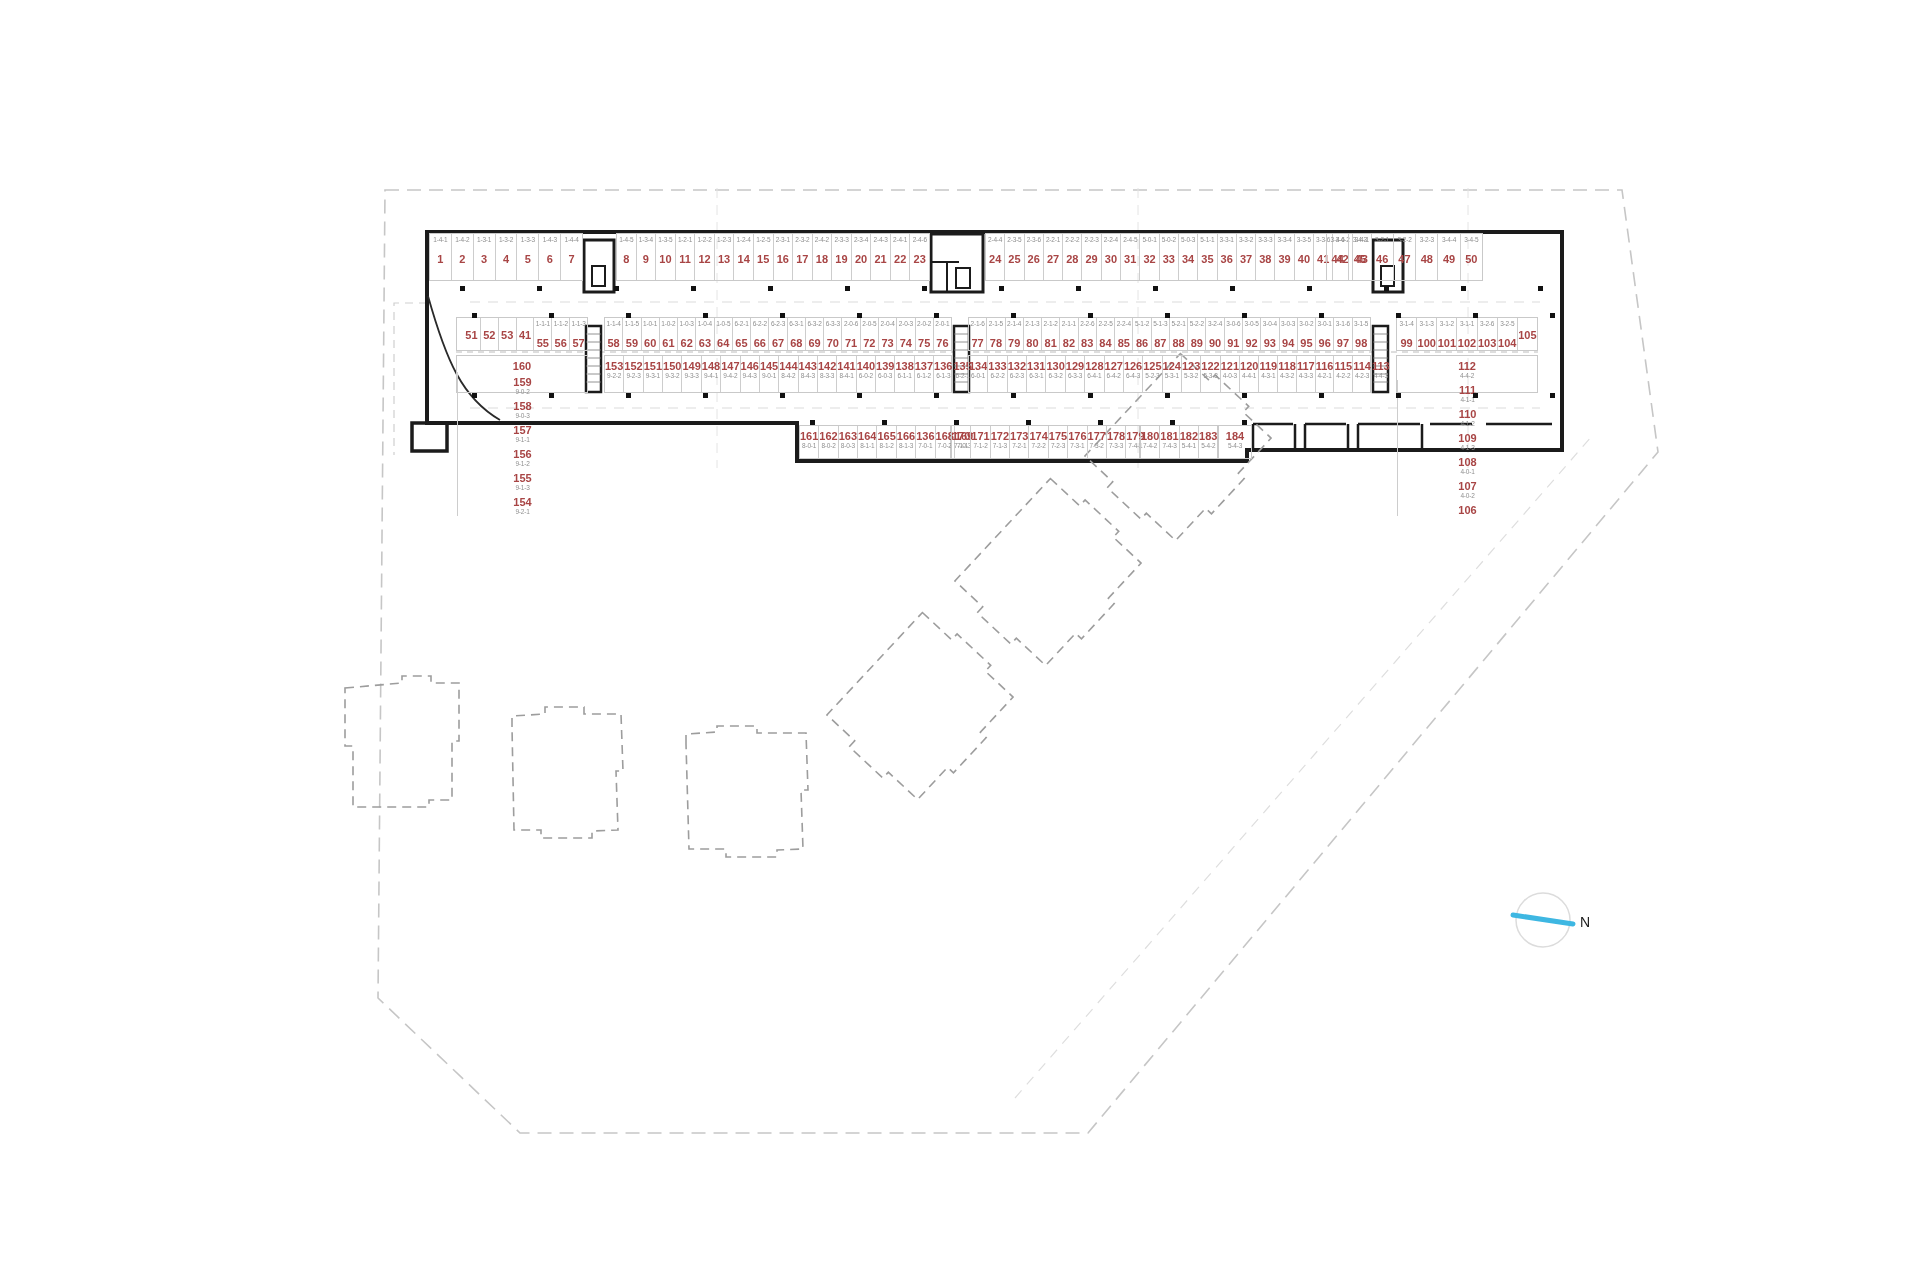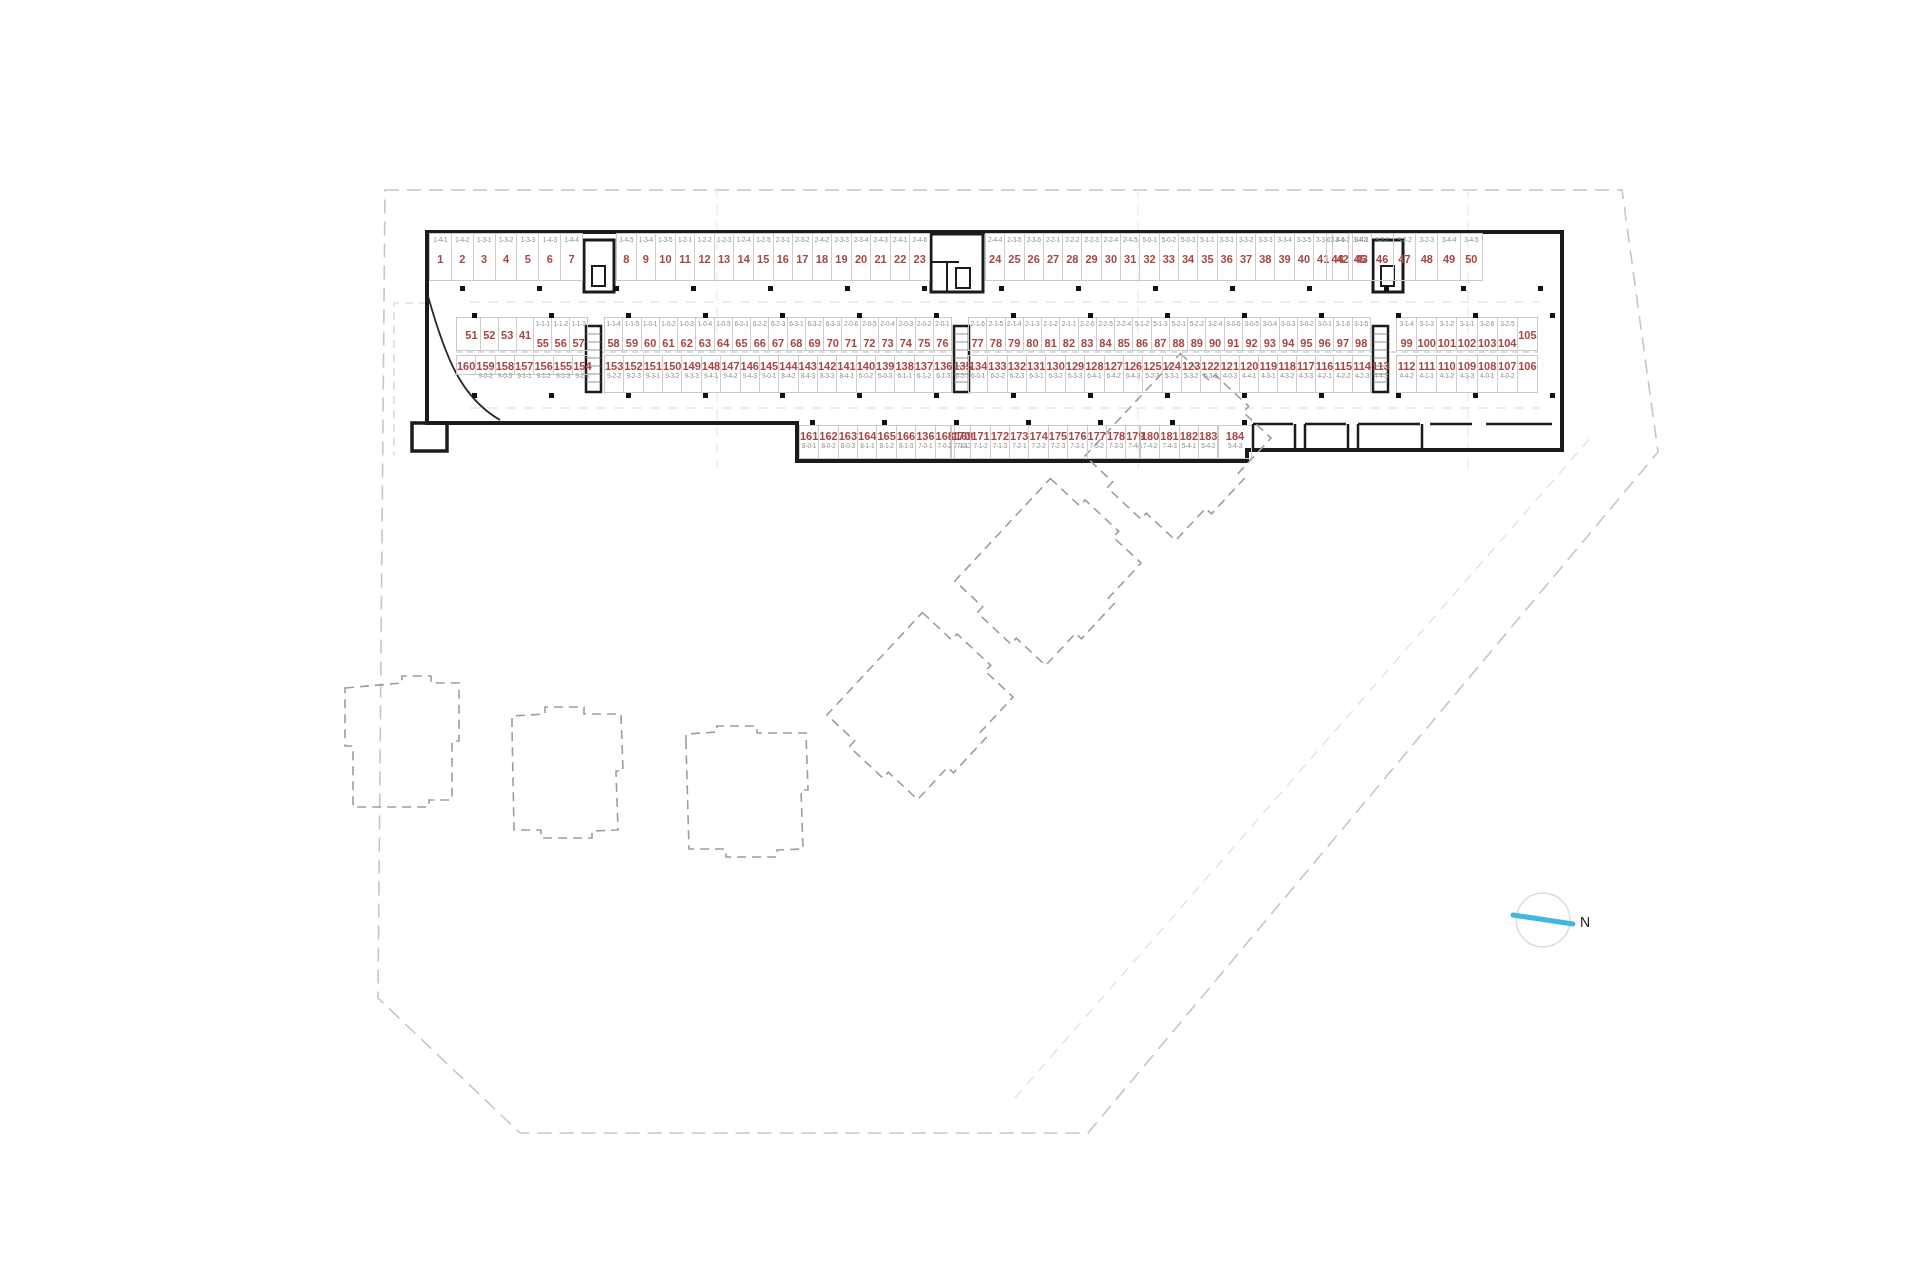--- a/index.html
+++ b/index.html
@@ -526,21 +526,21 @@
         </div>
         <div class="cell code-top">
           <span class="code">3-2-5</span>
           <span class="num">104</span>
         </div>
         <div class="cell code-top">
           <span class="code"></span>
           <span class="num">105</span>
         </div>
       </div>
-      <div class="row-seg" style="left: 456px; top: 355px; width: 132px; height: 20px;">
+      <div class="row-seg" style="left: 456px; top: 355px; width: 132px; height: 38px; flex-direction: column;">
         <div class="cell code-bottom">
           <span class="num">160</span>
           <span class="code"></span>
         </div>
         <div class="cell code-bottom">
           <span class="num">159</span>
           <span class="code">9-0-2</span>
         </div>
         <div class="cell code-bottom">
           <span class="num">158</span>
@@ -724,21 +724,21 @@
         </div>
         <div class="cell code-bottom">
           <span class="num">114</span>
           <span class="code">4-2-3</span>
         </div>
         <div class="cell code-bottom">
           <span class="num">113</span>
           <span class="code">4-4-3</span>
         </div>
       </div>
-      <div class="row-seg" style="left: 1396px; top: 355px; width: 142px; height: 38px;">
+      <div class="row-seg" style="left: 1396px; top: 355px; width: 142px; height: 38px; flex-direction: column;">
         <div class="cell code-bottom">
           <span class="num">112</span>
           <span class="code">4-4-2</span>
         </div>
         <div class="cell code-bottom">
           <span class="num">111</span>
           <span class="code">4-1-1</span>
         </div>
         <div class="cell code-bottom">
           <span class="num">110</span>

